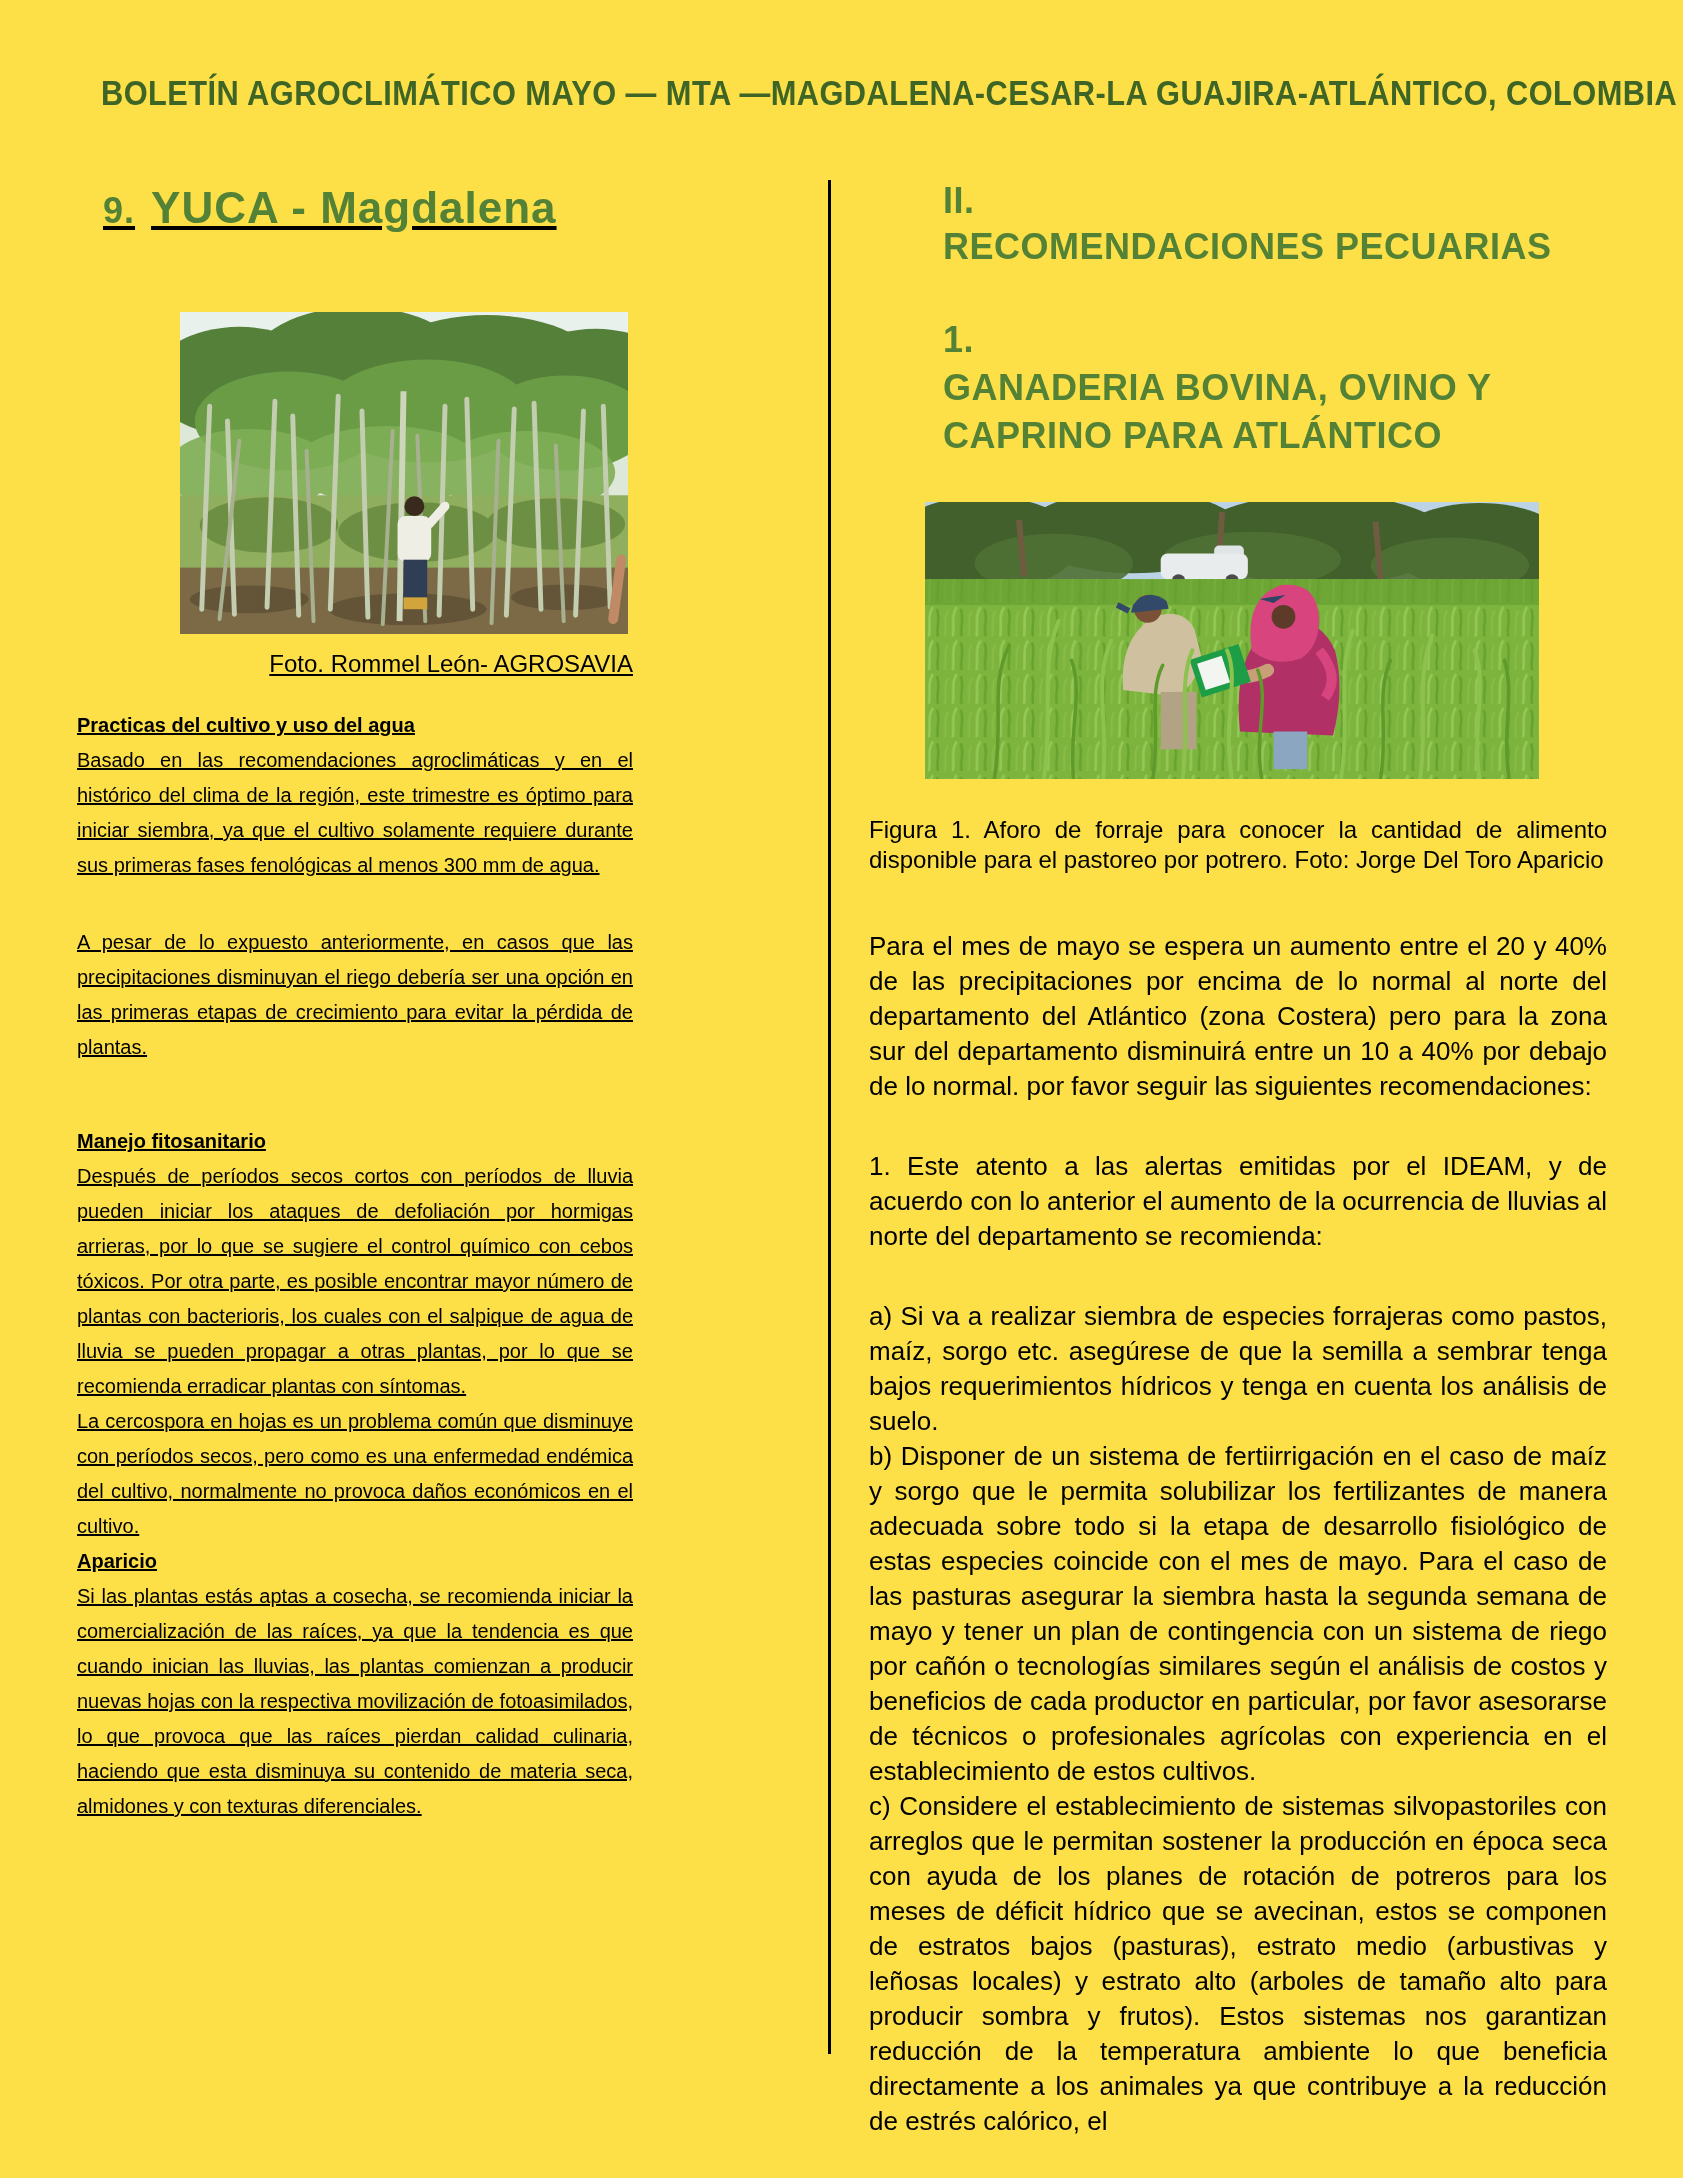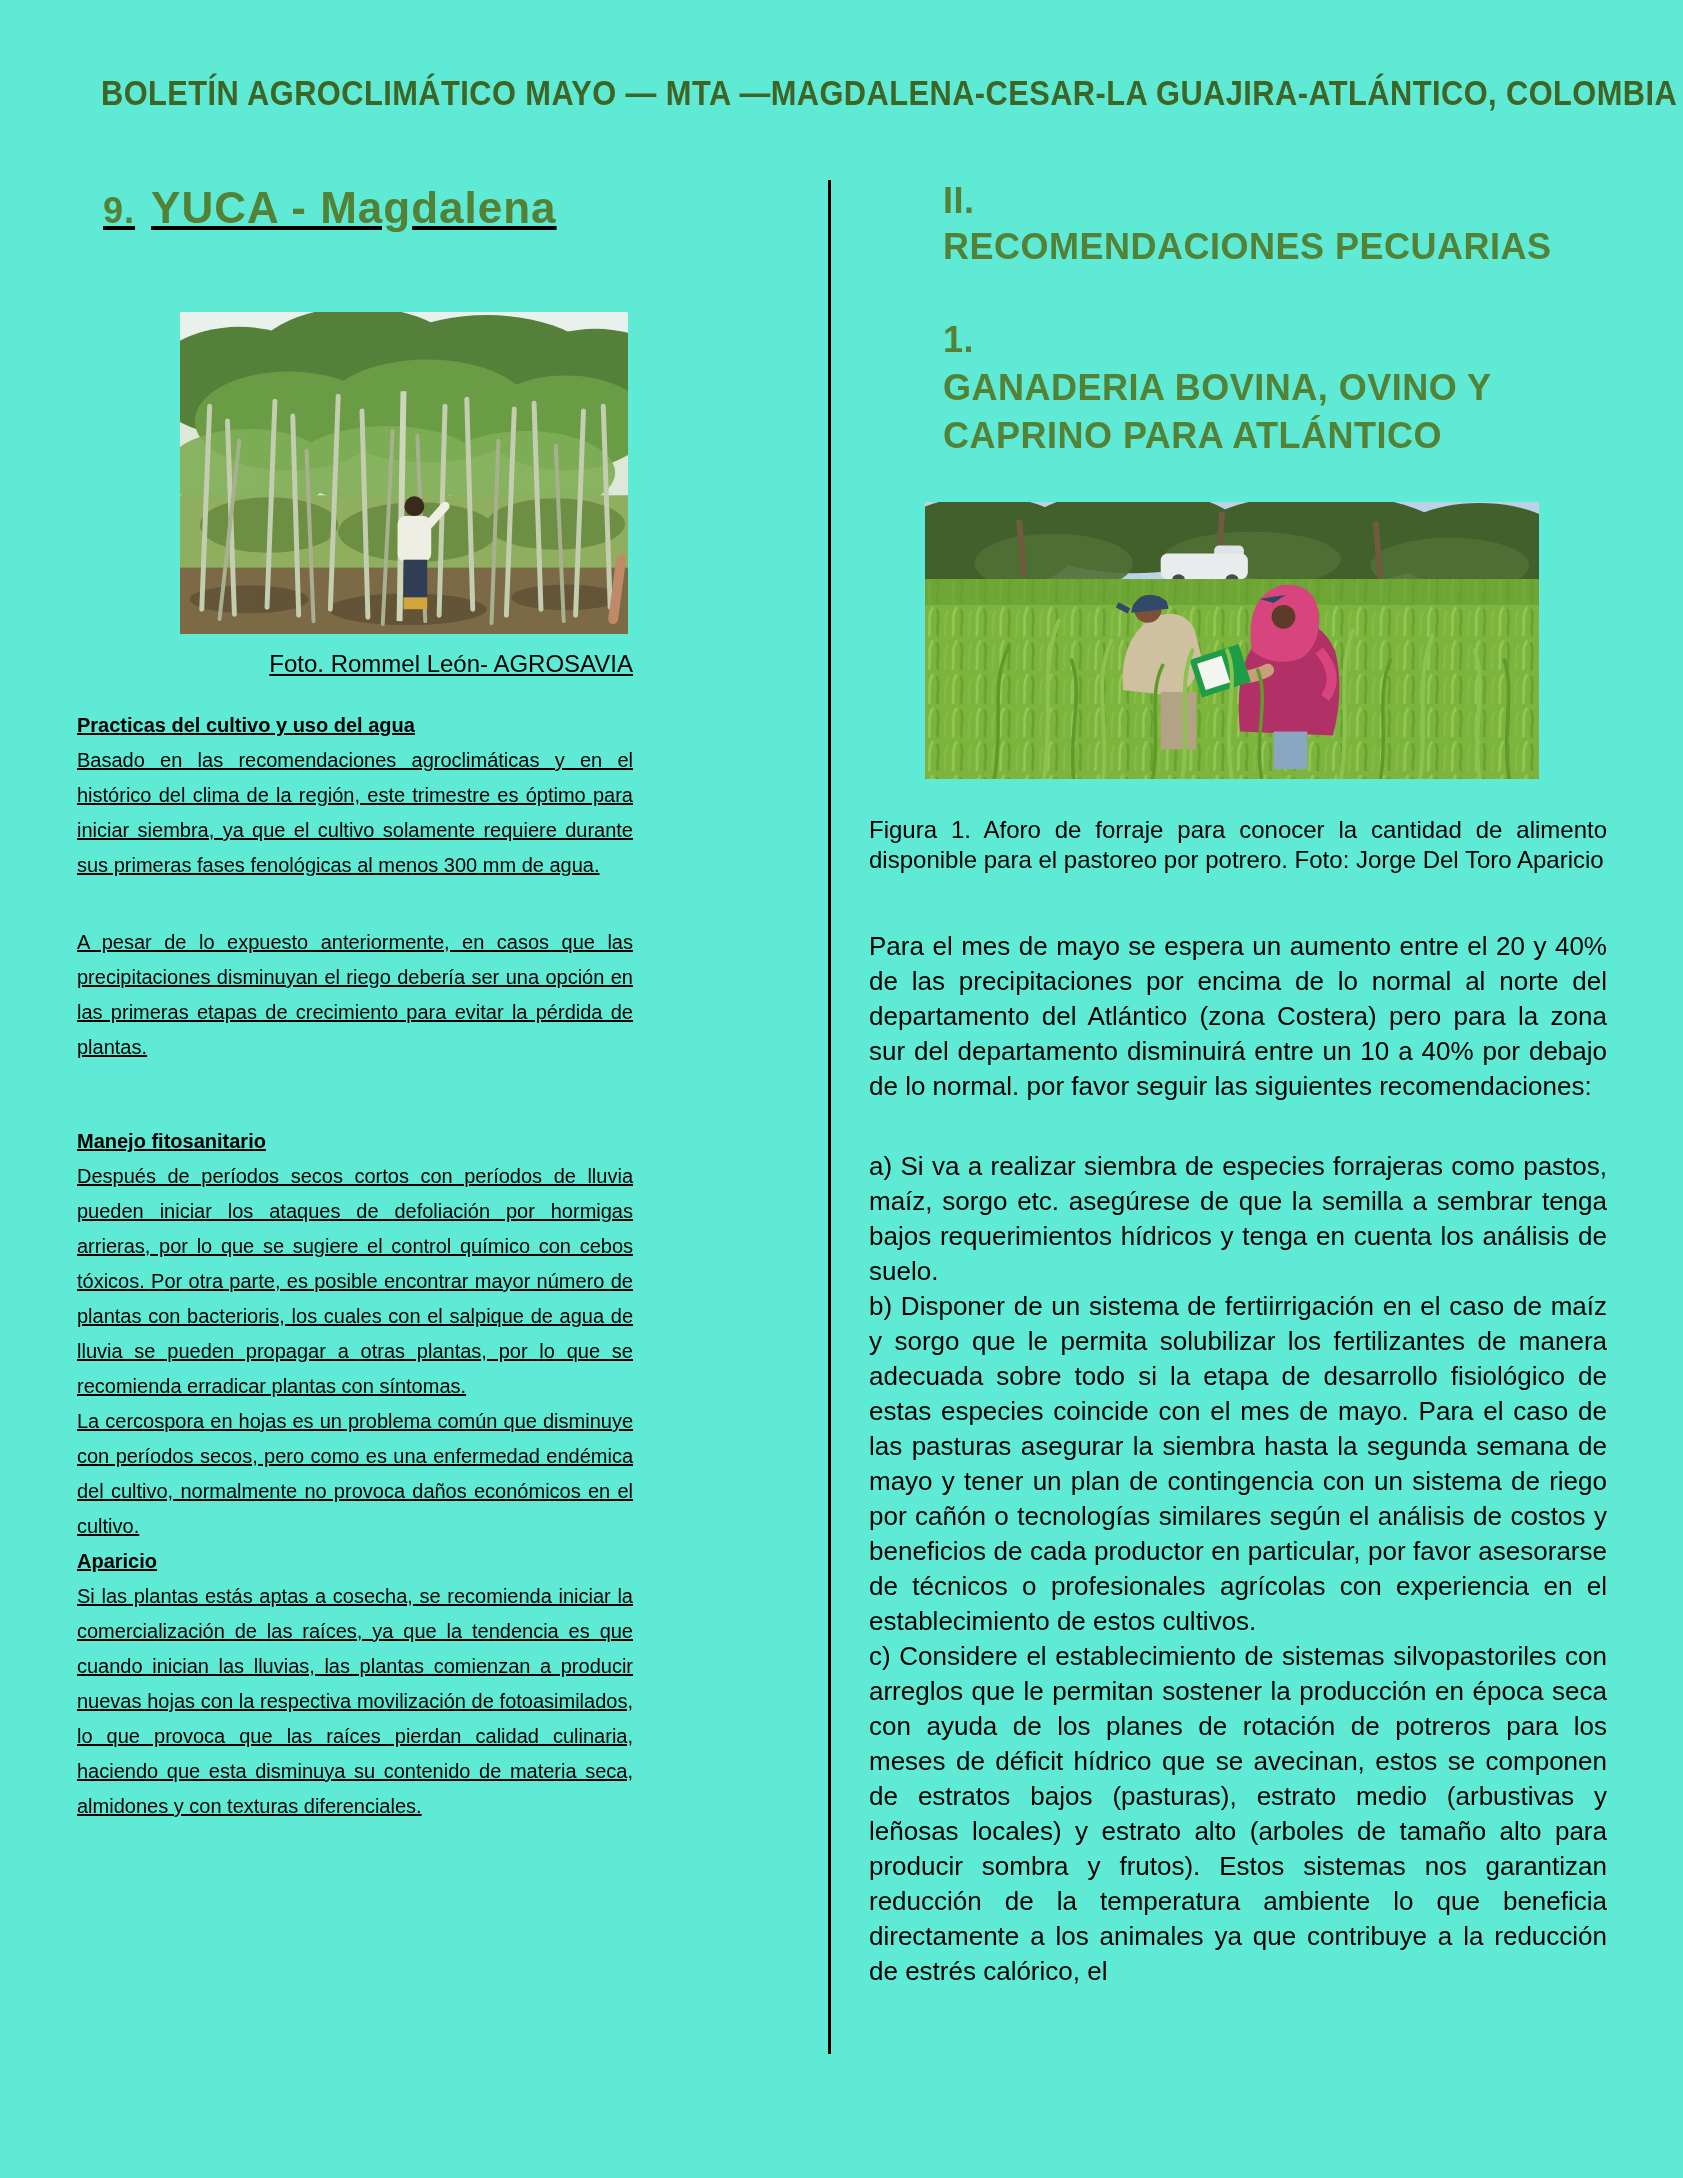--- a/index.html
+++ b/index.html
@@ -1,17 +1,17 @@
 <!DOCTYPE html>
 <html><head>
 <meta charset="utf-8">
 <style>
   html,body { margin:0; padding:0; background:#ffffff; }
   .page {
-    position:relative; width:1683px; height:2178px; background:#5eead4;
+    position:relative; width:1683px; height:2178px; background:#fde047;
     font-family:"Liberation Sans", sans-serif; color:#000; overflow:hidden;
   }
   
   .doc-header {
     position:absolute; top:73px; left:0; width:100%;
     text-align:center; font-weight:bold; font-size:35px; color:#3e6526;
     transform:scaleX(0.88); transform-origin:center; letter-spacing:0.5px;
     white-space:nowrap;
   }
   
@@ -233,20 +233,21 @@
           <path d="M460 280 C468 230 455 195 470 160"></path>
             <path d="M590 280 C582 230 596 195 585 160"></path>
         </g>
       </svg>
     </div>
 
     <p class="figcap">Figura 1. Aforo de forraje para conocer la cantidad de alimento disponible para el pastoreo por potrero. Foto: Jorge Del Toro Aparicio</p>
 
     <div class="rtext">
       <p class="gap55">Para el mes de mayo se espera un aumento entre el 20 y 40% de las precipitaciones por encima de lo normal al norte del departamento del Atlántico (zona Costera) pero para la zona sur del departamento disminuirá entre un 10 a 40% por debajo de lo normal. por favor seguir las siguientes recomendaciones:</p>
+      <p class="gap45">1. Este atento a las alertas emitidas por el IDEAM, y de acuerdo con lo anterior el aumento de la ocurrencia de lluvias al norte del departamento se recomienda:</p>
       <p class="gap45">a) Si va a realizar siembra de especies forrajeras como pastos, maíz, sorgo etc. asegúrese de que la semilla a sembrar tenga bajos requerimientos hídricos y tenga en cuenta los análisis de suelo.</p>
       <p>b) Disponer de un sistema de fertiirrigación en el caso de maíz y sorgo que le permita solubilizar los fertilizantes de manera adecuada sobre todo si la etapa de desarrollo fisiológico de estas especies coincide con el mes de mayo. Para el caso de las pasturas asegurar la siembra hasta la segunda semana de mayo y tener un plan de contingencia con un sistema de riego por cañón o tecnologías similares según el análisis de costos y beneficios de cada productor en particular, por favor asesorarse de técnicos o profesionales agrícolas con experiencia en el establecimiento de estos cultivos.</p>
       <p>c) Considere el establecimiento de sistemas silvopastoriles con arreglos que le permitan sostener la producción en época seca con ayuda de los planes de rotación de potreros para los meses de déficit hídrico que se avecinan, estos se componen de estratos bajos (pasturas), estrato medio (arbustivas y leñosas locales) y estrato alto (arboles de tamaño alto para producir sombra y frutos). Estos sistemas nos garantizan reducción de la temperatura ambiente lo que beneficia directamente a los animales ya que contribuye a la reducción de estrés calórico, el</p>
     </div>
   </div>
 
 </div>
 
 
 </body></html>

